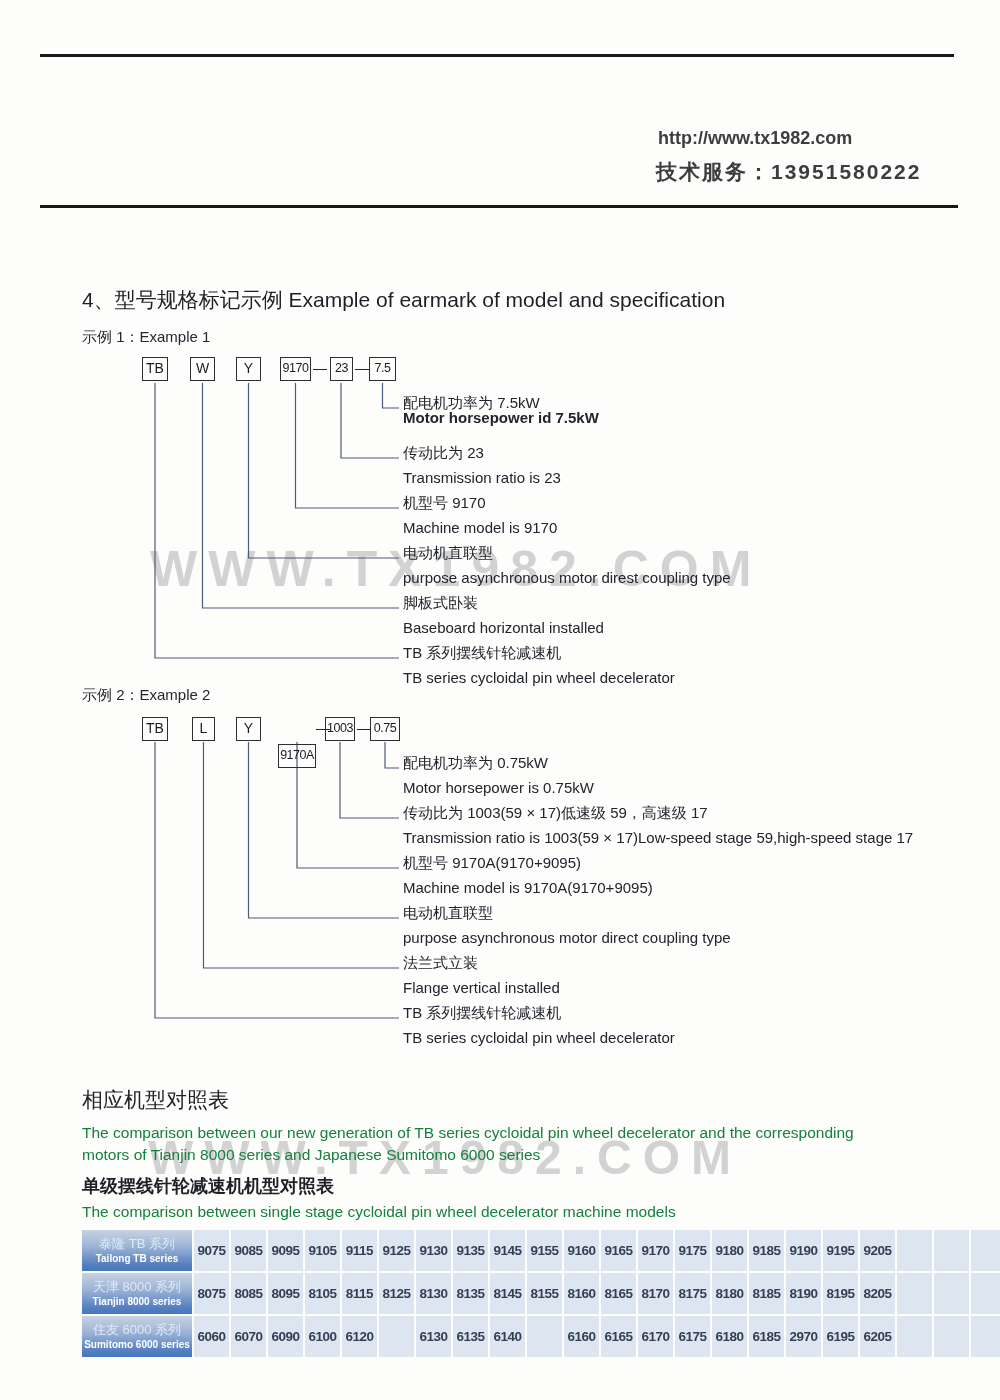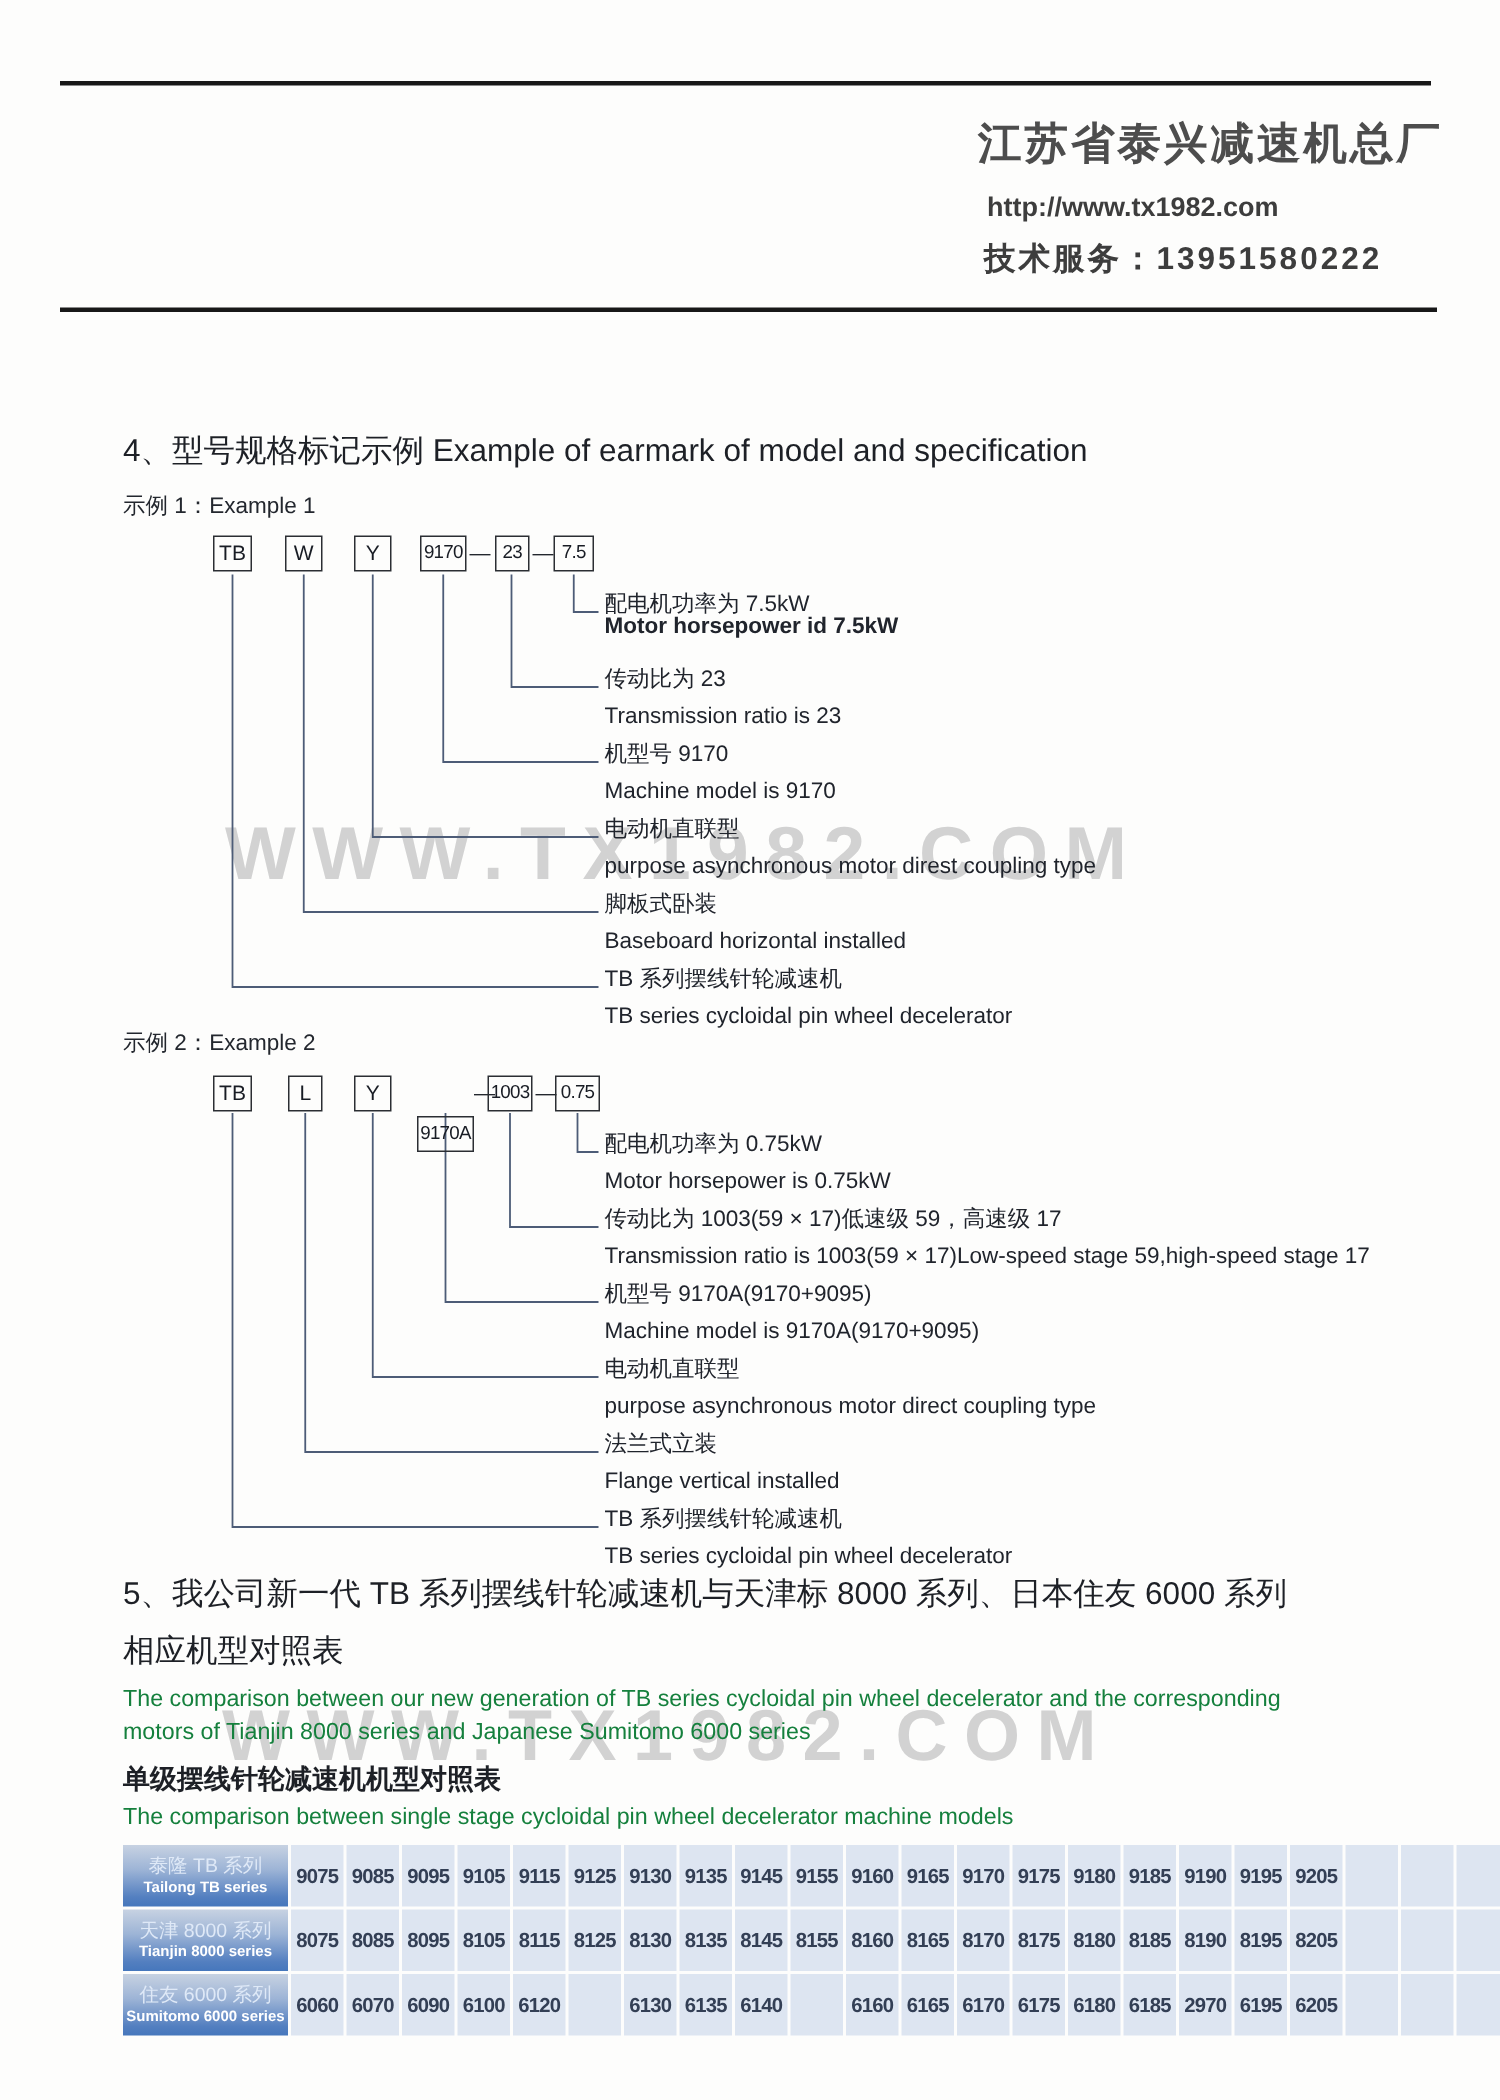--- a/index.html
+++ b/index.html
@@ -80,21 +80,20 @@
       <polyline points="385,742 385,768 399,768"></polyline>
       <polyline points="340,742 340,818 399,818"></polyline>
       <polyline points="297,742 297,868 399,868"></polyline>
       <polyline points="248.5,742 248.5,918 399,918"></polyline>
       <polyline points="203.5,742 203.5,968 399,968"></polyline>
       <polyline points="155,742 155,1018 399,1018"></polyline>
     </g>
   </svg>
 
   <div class="rule" style="left:40px;top:54px;width:914px;height:3px;"></div>
-  <div class="abs company" style="left:652px;top:76px;">江苏省泰兴减速机总厂</div>
   <div class="abs website" style="left:658px;top:128px;">http://www.tx1982.com</div>
   <div class="abs service" style="left:656px;top:158px;">技术服务：13951580222</div>
   <div class="rule" style="left:40px;top:205px;width:918px;height:2.5px;"></div>
 
   <div class="abs h-sec" style="left:82px;top:286px;">4、型号规格标记示例 Example of earmark of model and specification</div>
 
   <div class="abs ex-label" style="left:82px;top:328px;">示例 1：Example 1</div>
   <div class="box" style="left:142px;top:357px;width:26px;">TB</div>
   <div class="box" style="left:190px;top:357px;width:25px;">W</div>
   <div class="box" style="left:236px;top:357px;width:25px;">Y</div>
@@ -135,21 +134,20 @@
       <div class="anno" style="top: 100px;">机型号 9170A(9170+9095)</div>
       <div class="anno" style="top: 125px;">Machine model is 9170A(9170+9095)</div>
       <div class="anno" style="top: 150px;">电动机直联型</div>
       <div class="anno" style="top: 175px;">purpose asynchronous motor direct coupling type</div>
       <div class="anno" style="top: 200px;">法兰式立装</div>
       <div class="anno" style="top: 225px;">Flange vertical installed</div>
       <div class="anno" style="top: 250px;">TB 系列摆线针轮减速机</div>
       <div class="anno" style="top: 275px;">TB series cycloidal pin wheel decelerator</div>
     </div>
 
-  <div class="abs h-sec" style="left:82px;top:1048px;">5、我公司新一代 TB 系列摆线针轮减速机与天津标 8000 系列、日本住友 6000 系列</div>
   <div class="abs h-sec" style="left:82px;top:1086px;">相应机型对照表</div>
   <div class="abs cap-en" style="left:82px;top:1124px;">The comparison between our new generation of TB series cycloidal pin wheel decelerator and the corresponding</div>
   <div class="abs cap-en" style="left:82px;top:1146px;">motors of Tianjin 8000 series and Japanese Sumitomo 6000 series</div>
   <div class="abs cap-en" style="left:82px;top:1203px;">The comparison between single stage cycloidal pin wheel decelerator machine models</div>
   <div class="abs tbl-title-zh" style="left:82px;top:1174px;">单级摆线针轮减速机机型对照表</div>
 
   <div class="cmp-table" id="cmp-table">
       <div class="t-row">
         <div class="t-head">
           <div class="t-head-zh">泰隆 TB 系列</div>

